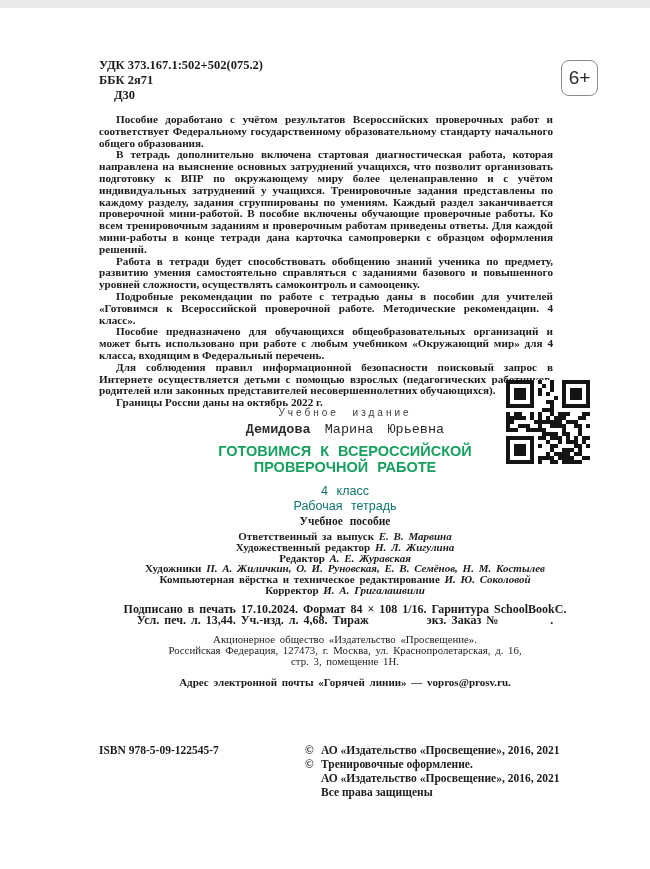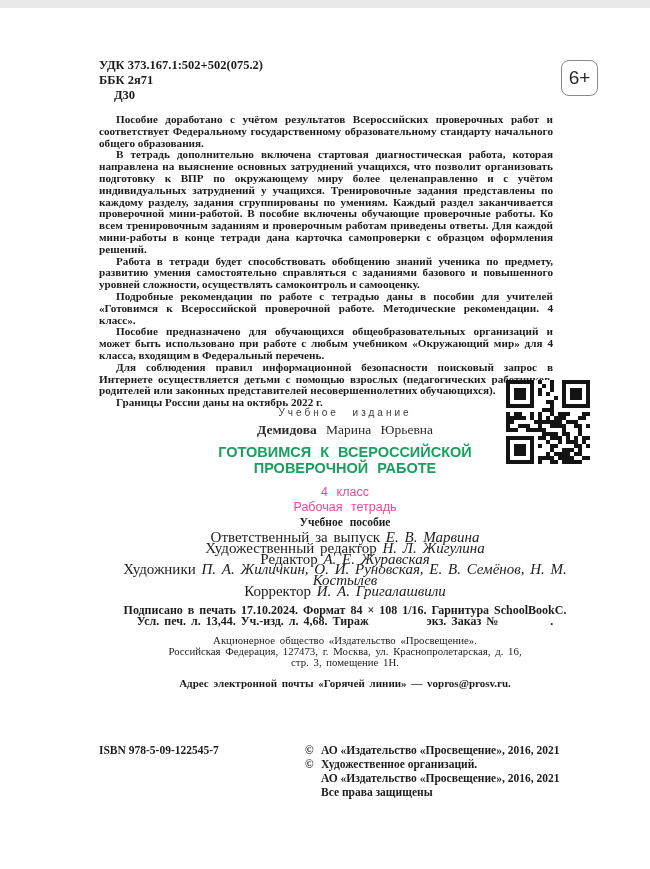--- a/index.html
+++ b/index.html
@@ -21,31 +21,31 @@
     font-family:"Liberation Sans",sans-serif;font-size:19px;color:#2a2a2a;
     display:flex;align-items:center;justify-content:center;background:#fff;
   }
   
   .annotation{position:absolute;left:99px;top:106px;width:454px;
     font-size:11.2px;font-weight:bold;line-height:11.8px;text-align:justify;}
   .annotation p{margin:0;text-indent:17px;}
   
   .centercol{position:absolute;left:99px;top:399px;width:492px;text-align:center;}
   .ed-kind{font-family:"Liberation Sans",sans-serif;font-size:10px;letter-spacing:3px;word-spacing:8px;color:#3c3c3c;}
-  .ed-author{font-family:Liberation Serif, serif;font-size:13.5px;word-spacing:6px;color:#2b2b2b;margin-top:4px;}
+  .ed-author{font-family:Liberation Mono, monospace;font-size:13.5px;word-spacing:6px;color:#2b2b2b;margin-top:4px;}
   .ed-author .last{font-weight:bold;}
   .ed-series{font-family:"Liberation Sans",sans-serif;font-size:14.5px;font-weight:bold;
     color:var(--series_green,#18a05f);line-height:15.5px;word-spacing:5px;margin-top:7px;}
   .ed-subject{font-family:"Liberation Sans",sans-serif;font-size:15px;font-weight:bold;
     color:var(--subject_cyan,#00a7d8);word-spacing:8px;margin-top:8px;}
-  .ed-grade,.ed-type{font-family:"Liberation Sans",sans-serif;font-size:12.5px;color:#ec4899;word-spacing:5px;line-height:14.5px;}
+  .ed-grade,.ed-type{font-family:"Liberation Sans",sans-serif;font-size:12.5px;color:#0f766e;word-spacing:5px;line-height:14.5px;}
   .ed-grade{margin-top:9px;}
   .ed-subtype{font-size:11.5px;font-weight:bold;word-spacing:4px;margin-top:2px;}
   .ed-center{font-size:11px;font-weight:bold;font-style:italic;word-spacing:3px;margin-top:4px;}
-  .credits{margin-top:4px;font-size:15px;font-weight:normal;line-height:10.8px;word-spacing:2px;}
+  .credits{margin-top:4px;font-size:11px;font-weight:bold;line-height:10.8px;word-spacing:2px;}
   .credits .name{font-style:italic;}
   .imprint{margin-top:8px;font-size:12px;font-weight:bold;line-height:11.2px;word-spacing:2px;}
   .imprint .gap1{display:inline-block;width:58px;}
   .imprint .gap2{display:inline-block;width:52px;}
   .publisher{margin-top:8px;font-size:10.8px;font-weight:normal;line-height:10.8px;word-spacing:2px;}
   .email{margin-top:9px;font-size:11px;font-weight:bold;word-spacing:2px;}
   
   .qr{position:absolute;left:506px;top:372px;background:#fff;}
   
   .footer{position:absolute;left:99px;top:735px;width:470px;font-size:11.5px;font-weight:bold;}
@@ -233,20 +233,21 @@
     </div>
     <div class="ed-grade">4 класс</div>
     <div class="ed-type">Рабочая тетрадь</div>
     <div class="ed-subtype">Учебное пособие</div>
 
     <div class="credits">
       <div><span>Ответственный за выпуск </span><span class="name">Е. В. Марвина</span></div>
       <div><span>Художественный редактор </span><span class="name">Н. Л. Жигулина</span></div>
       <div><span>Редактор </span><span class="name">А. Е. Журавская</span></div>
       <div><span>Художники </span><span class="name">П. А. Жиличкин, О. И. Руновская, Е. В. Семёнов, Н. М. Костылев</span></div>
+      <div><span>Компьютерная вёрстка и техническое редактирование </span><span class="name">И. Ю. Соколовой</span></div>
       <div><span>Корректор </span><span class="name">И. А. Григалашвили</span></div>
     </div>
 
     <div class="imprint">
       <div>Подписано в печать 17.10.2024. Формат 84 × 108 1/16. Гарнитура SchoolBookC.</div>
       <div>
         <span>Усл. печ. л. 13,44. Уч.-изд. л. 4,68. Тираж</span><span class="gap1"></span><span>экз. Заказ №</span><span class="gap2"></span><span>.</span>
       </div>
     </div>
 
@@ -263,21 +264,21 @@
 
   <div class="footer">
     <div class="isbn">ISBN 978-5-09-122545-7</div>
     <div class="copyright">
       <div class="cr-row">
         <span class="cr-sign">©</span>
           <span>АО «Издательство «Просвещение», 2016, 2021</span>
       </div>
       <div class="cr-row">
         <span class="cr-sign">©</span>
-          <span>Художественное организаций.</span>
+          <span>Тренировочные оформление.</span>
       </div>
       <div class="cr-row">
         <span class="cr-sign"></span>
           <span>АО «Издательство «Просвещение», 2016, 2021</span>
       </div>
       <div class="cr-row">
         <span class="cr-sign"></span>
           <span>Все права защищены</span>
       </div>
     </div>

